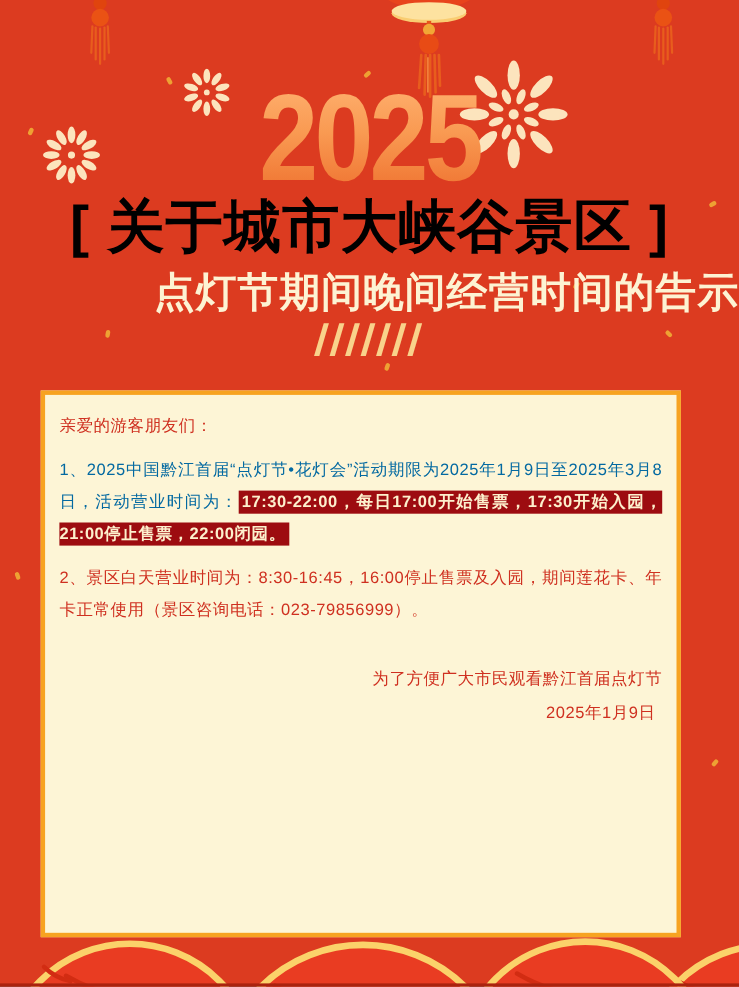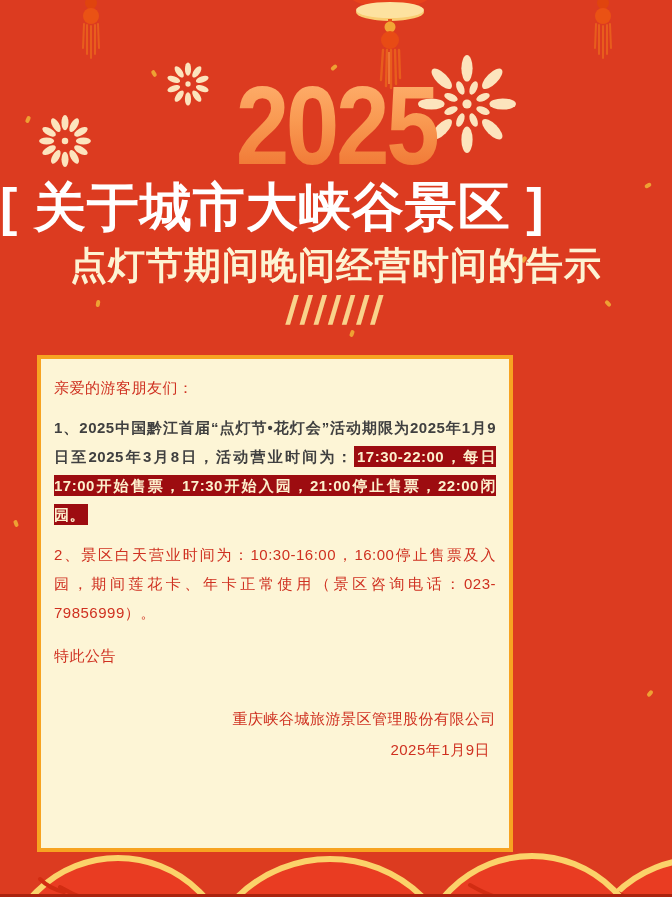--- a/index.html
+++ b/index.html
@@ -15,43 +15,43 @@
   .year{
     position:absolute;top:70px;left:0;width:672px;text-align:center;
     font-size:112px;font-weight:bold;letter-spacing:-4px;line-height:1;
     color:#f67e35;
     background:linear-gradient(180deg,#ffb271 0%,#f99a52 45%,#ee6f2d 100%);
     -webkit-background-clip:text;background-clip:text;
     -webkit-text-fill-color:transparent;
     transform:scaleX(.86);
   }
   .title1{
-    position:absolute;top:176px;left:0;width:672px;text-align:left;
-    font-size:52px;font-weight:900;color:#ffffff;letter-spacing:1px;line-height:1.2;
+    position:absolute;top:176px;left:0;width:672px;text-align:center;
+    font-size:52px;font-weight:900;color:#000000;letter-spacing:1px;line-height:1.2;
   }
   .title2{
-    position:absolute;top:244px;left:0;width:672px;text-align:center;
+    position:absolute;top:244px;left:0;width:672px;text-align:right;
     font-size:37px;font-weight:900;color:#fdf3d3;letter-spacing:1px;line-height:1.2;
   }
   .slashes{
     position:absolute;top:290px;left:0;width:672px;text-align:center;
     font-size:40px;font-weight:900;color:#f9d28b;letter-spacing:3px;
     transform:skewX(-6deg);line-height:1;
   }
   
   .card{
-    position:absolute;left:37px;top:355px;width:476px;height:497px;
+    position:absolute;left:37px;top:355px;width:582px;height:497px;
     box-sizing:border-box;background:#fdf5d6;border:4px solid #f7a321;
     padding:14px 13px 10px 13px;
   }
   .card p{
     margin:0 0 11px 0;font-size:15px;line-height:29px;letter-spacing:.5px;
     color:#cf3020;text-align:justify;
   }
-  .bold-red{font-weight:bold;color:#404040;}
+  .bold-red{font-weight:normal;color:#0369a1;}
   .hl{
     background:#9d0c10;color:#fdf0cd;font-weight:bold;
     padding:2px 3px;
   }
   .closing{margin-top:14px !important;}
   .sig{text-align:right !important;margin-bottom:2px !important;}
   .sig-date{text-align:right !important;padding-right:6px;}
   
   .bottom-dec{position:absolute;left:0;bottom:0;width:672px;height:46px;}
 </style>
@@ -178,23 +178,22 @@
   <span class="confetti" style="left:350px;top:330px;transform:rotate(20deg);"></span>
 
   <div class="year">2025</div>
   <div class="title1">[ 关于城市大峡谷景区 ]</div>
   <div class="title2">点灯节期间晚间经营时间的告示</div>
   <div class="slashes">///////</div>
 
   <div class="card">
     <p>亲爱的游客朋友们：</p>
     <p><span class="bold-red">1、2025中国黔江首届“点灯节•花灯会”活动期限为2025年1月9日至2025年3月8日，活动营业时间为：</span><span class="hl">17:30-22:00，每日17:00开始售票，17:30开始入园，21:00停止售票，22:00闭园。</span></p>
-    <p>2、景区白天营业时间为：10:30-16:00，16:00停止售票及入园，期间莲花卡、年卡正常使用（景区咨询电话：023-79856999）。</p>
-    <p class="closing">特此公告</p>
-    <p class="sig" style="margin-top:34px;">重庆峡谷城旅游景区管理股份有限公司</p>
+    <p>2、景区白天营业时间为：8:30-16:45，16:00停止售票及入园，期间莲花卡、年卡正常使用（景区咨询电话：023-79856999）。</p>
+    <p class="sig" style="margin-top:34px;">为了方便广大市民观看黔江首届点灯节</p>
     <p class="sig sig-date">2025年1月9日</p>
   </div>
 
   <svg class="bottom-dec" viewBox="0 0 672 46">
     <g>
       <circle cx="330" cy="140" r="132" fill="#e93c22" stroke="#fbd26a" stroke-width="6"></circle>
       <path d="M 250 45 q 40 22 90 18" stroke="#d22c12" stroke-width="4" fill="none" stroke-linecap="round"></path>
       <circle cx="700" cy="128" r="120" fill="#e93c22" stroke="#fbd26a" stroke-width="6"></circle>
       <path d="M 618 42 q 30 16 60 14" stroke="#d22c12" stroke-width="4" fill="none" stroke-linecap="round"></path>
       <circle cx="118" cy="122" r="115" fill="#e93c22" stroke="#fbd26a" stroke-width="6"></circle>

